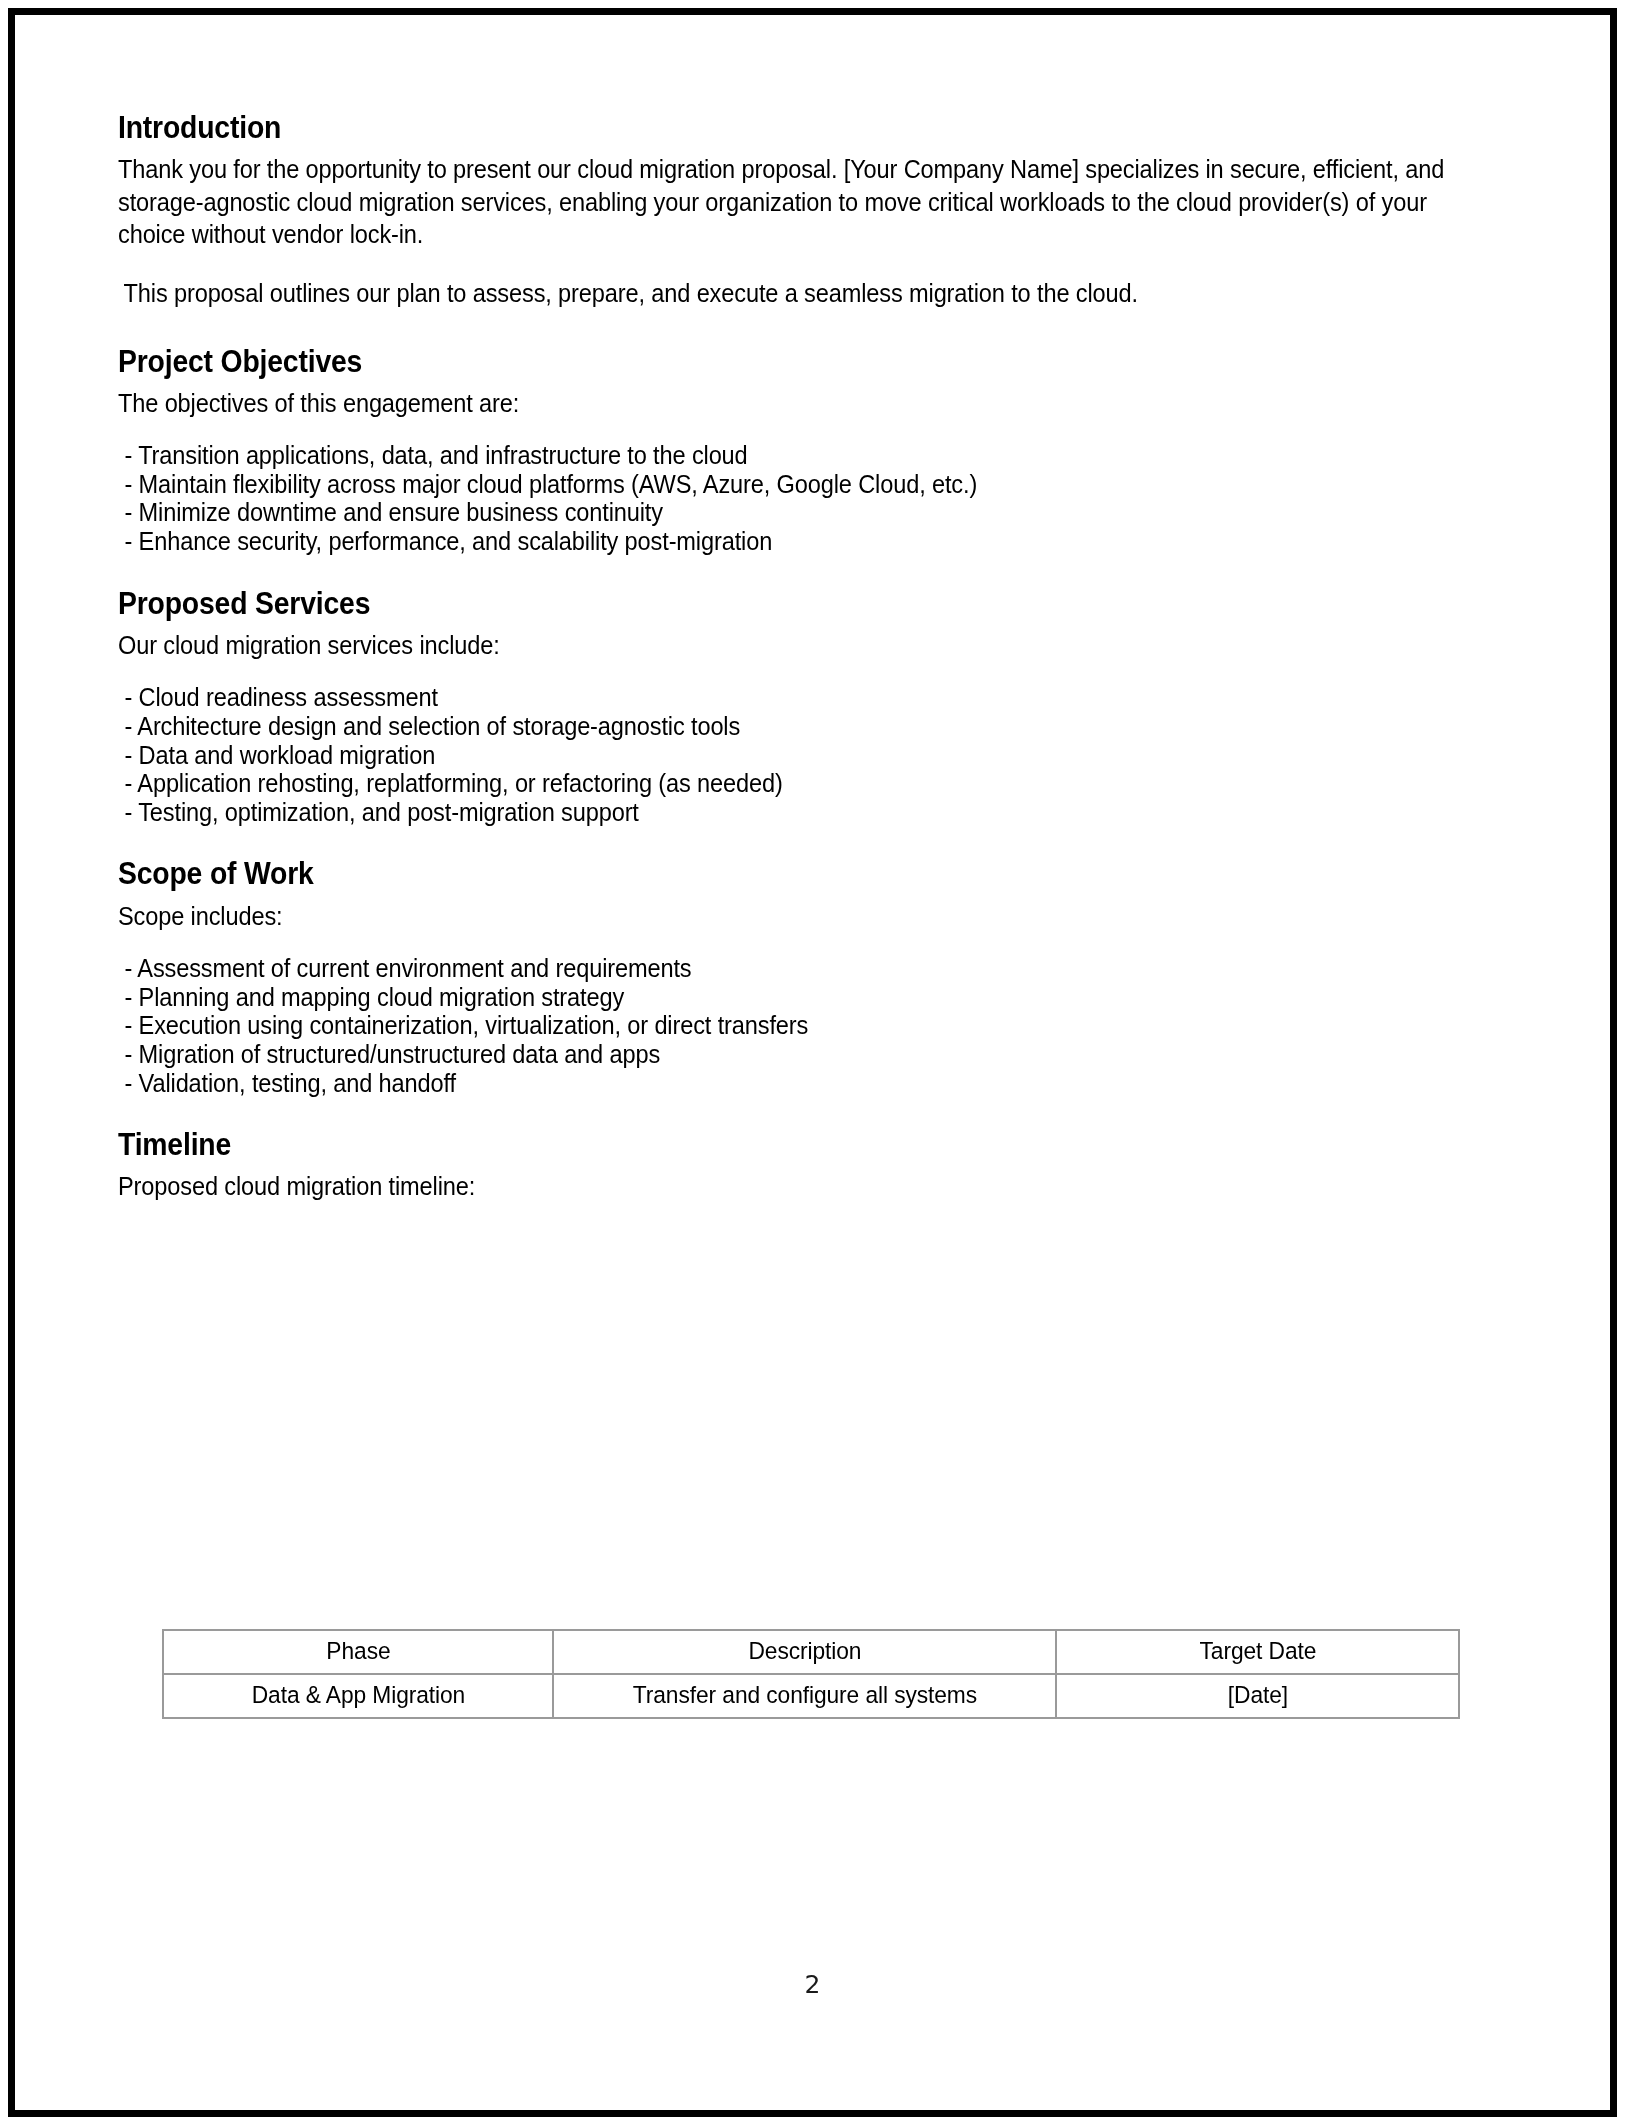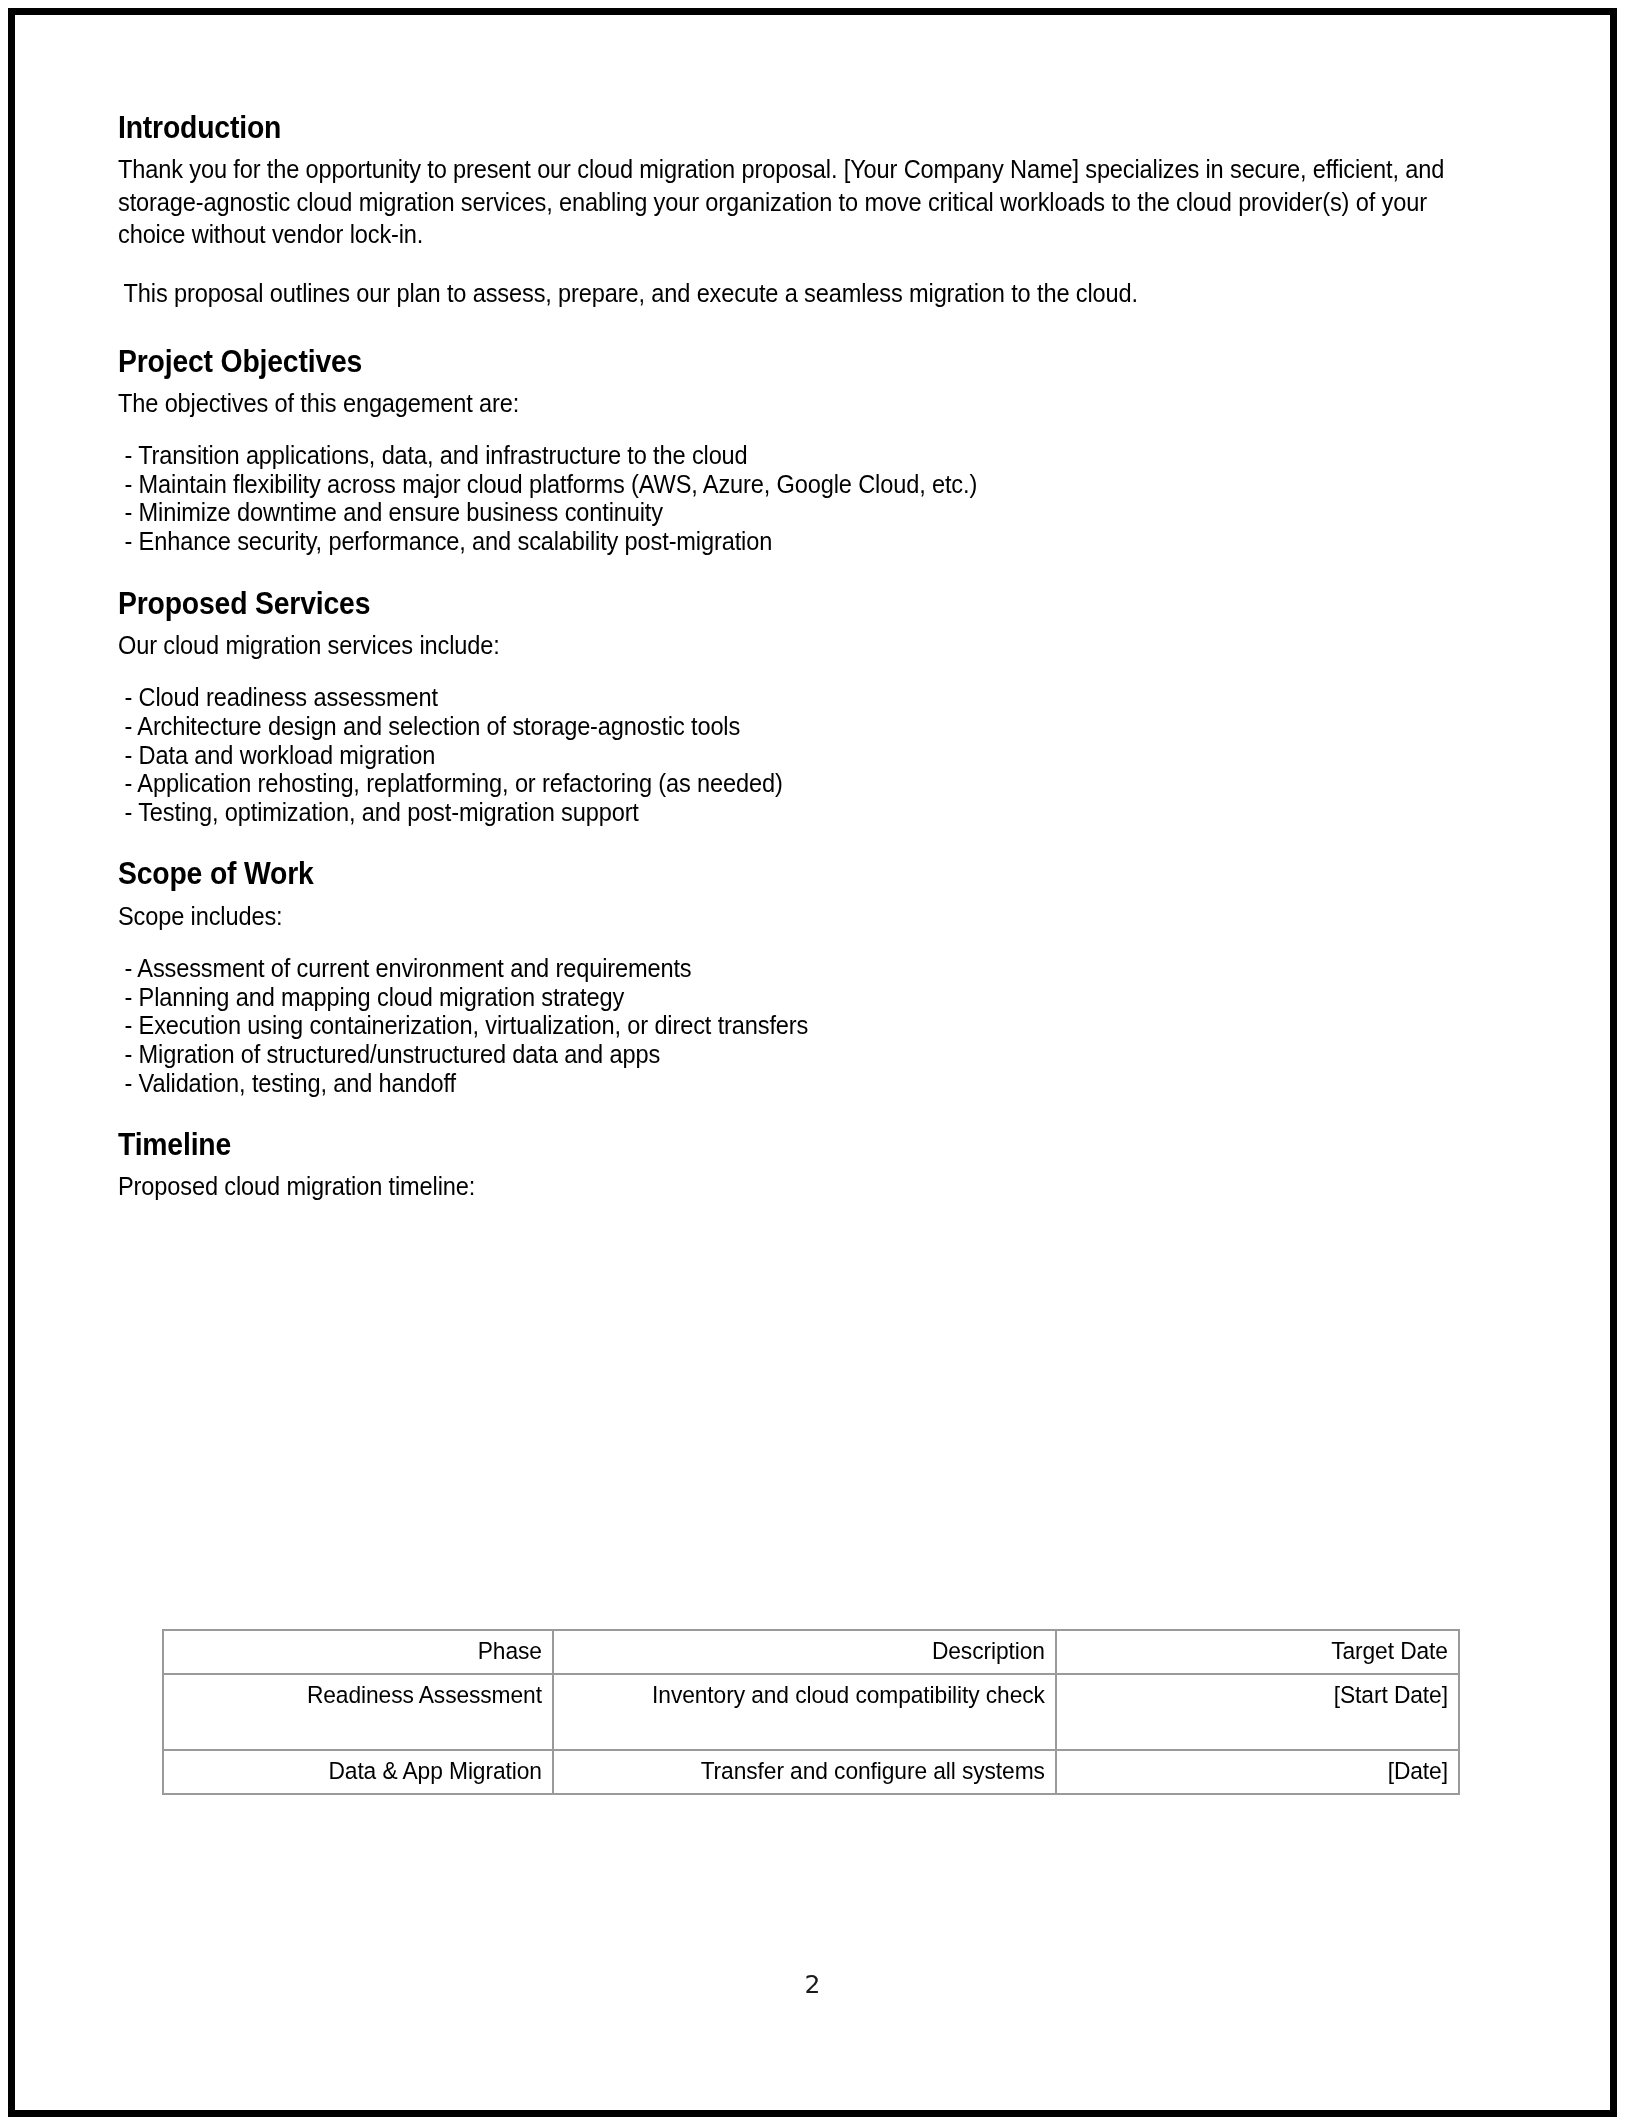--- a/index.html
+++ b/index.html
@@ -106,21 +106,21 @@
     font-size: 24.5px;
   }
   table#timeline-table col.c-phase { width: 390px; }
   table#timeline-table col.c-desc  { width: 503px; }
   table#timeline-table col.c-date  { width: 403px; }
 
   table#timeline-table td,
   table#timeline-table th {
     border: 2px solid #9a9a9a;
     padding: 5px 10px 7px 11px;
-    text-align: right;
+    text-align: center;
     font-weight: normal;
     vertical-align: top;
     line-height: 30px;
     letter-spacing: -0.1px;
   }
   table#timeline-table .cell-inner {
     display: block;
     transform: scaleX(0.93);
     transform-origin: left top;
     width: 107.5%;
@@ -217,31 +217,20 @@
             </th>
             <th>
               <span class="cell-inner">Description</span>
             </th>
             <th>
               <span class="cell-inner">Target Date</span>
             </th>
           </tr>
         </thead>
         <tbody>
-          <tr class="tall">
-            <td>
-              <span class="cell-inner">Readiness Assessment</span>
-            </td>
-            <td>
-              <span class="cell-inner">Inventory and cloud compatibility check</span>
-            </td>
-            <td>
-              <span class="cell-inner">[Start Date]</span>
-            </td>
-          </tr>
           <tr>
             <td>
               <span class="cell-inner">Data &amp; App Migration</span>
             </td>
             <td>
               <span class="cell-inner">Transfer and configure all systems</span>
             </td>
             <td>
               <span class="cell-inner">[Date]</span>
             </td>

